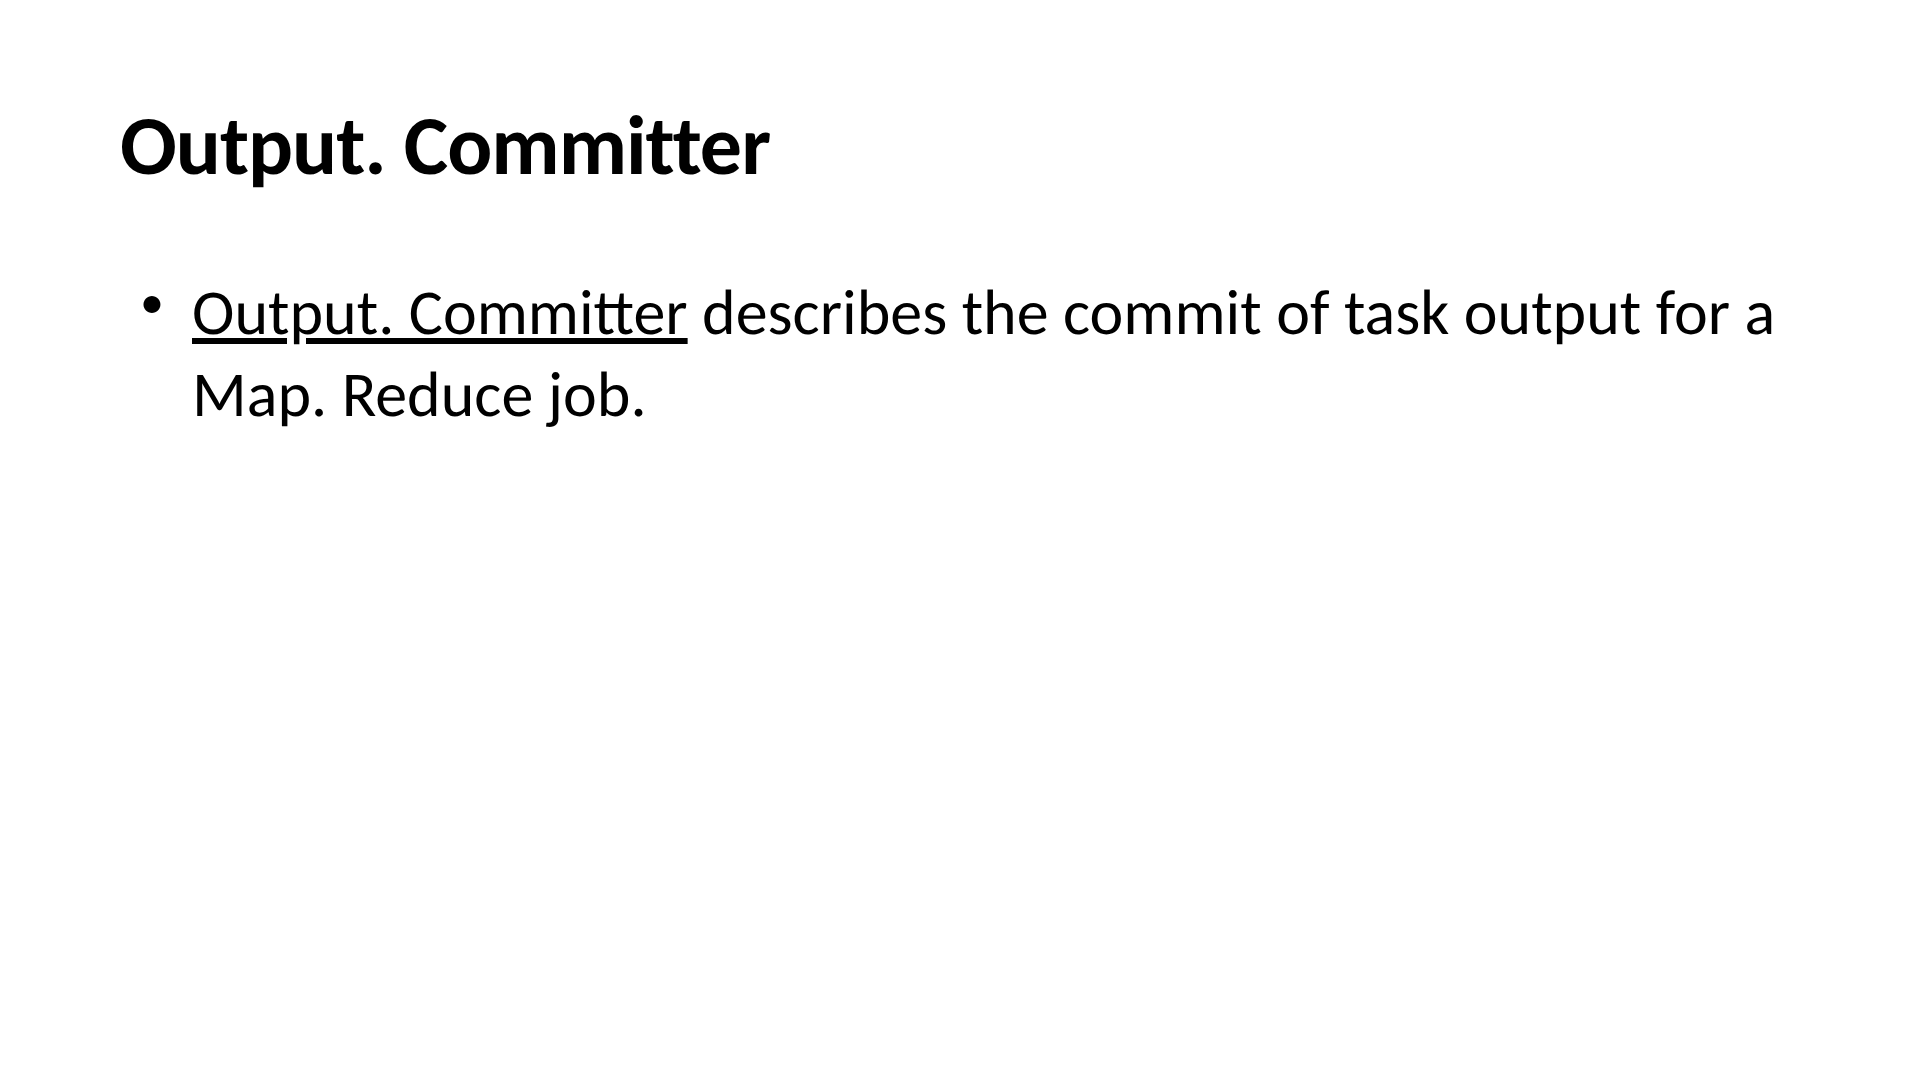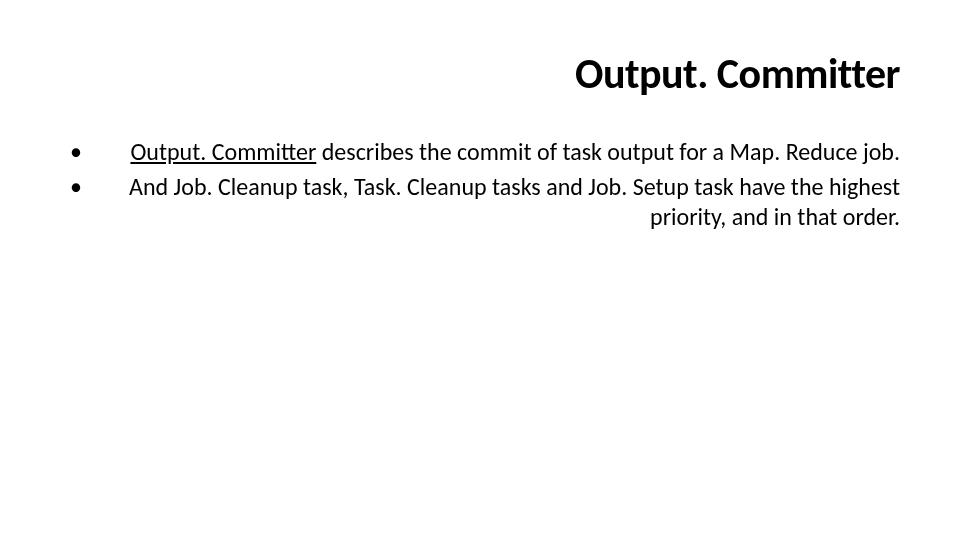--- a/index.html
+++ b/index.html
@@ -10,30 +10,29 @@
     background: #ffffff;
     font-family: Calibri, "Segoe UI", Arial, sans-serif;
     color: #000000;
   }
   .slide {
     position: relative;
     width: 960px;
     height: 540px;
     box-sizing: border-box;
     padding: 48px 60px 0 60px;
-    text-align: right;
   }
   .title {
     font-size: 42px;
     font-weight: 700;
     letter-spacing: -0.5px;
     margin: 0 0 38px 0;
   }
   .body {
-    font-size: 24px;
+    font-size: 32px;
     line-height: 1.28;
   }
   .bullets {
     list-style: none;
     margin: 0;
     padding: 0;
   }
   .bullets li {
     position: relative;
     padding-left: 36px;
@@ -54,18 +53,15 @@
 </head>
 <body>
 
 <div class="slide">
   <h1 class="title">Output. Committer</h1>
   <div class="body">
     <ul class="bullets">
       <li>
         <span class="underline">Output. Committer</span><span> describes the commit of task output for a Map. Reduce job.</span>
       </li>
-      <li>
-        <span>And Job. Cleanup task, Task. Cleanup tasks and Job. Setup task have the highest priority, and in that order.</span>
-      </li>
     </ul>
   </div>
 </div>
 
 </body></html>

